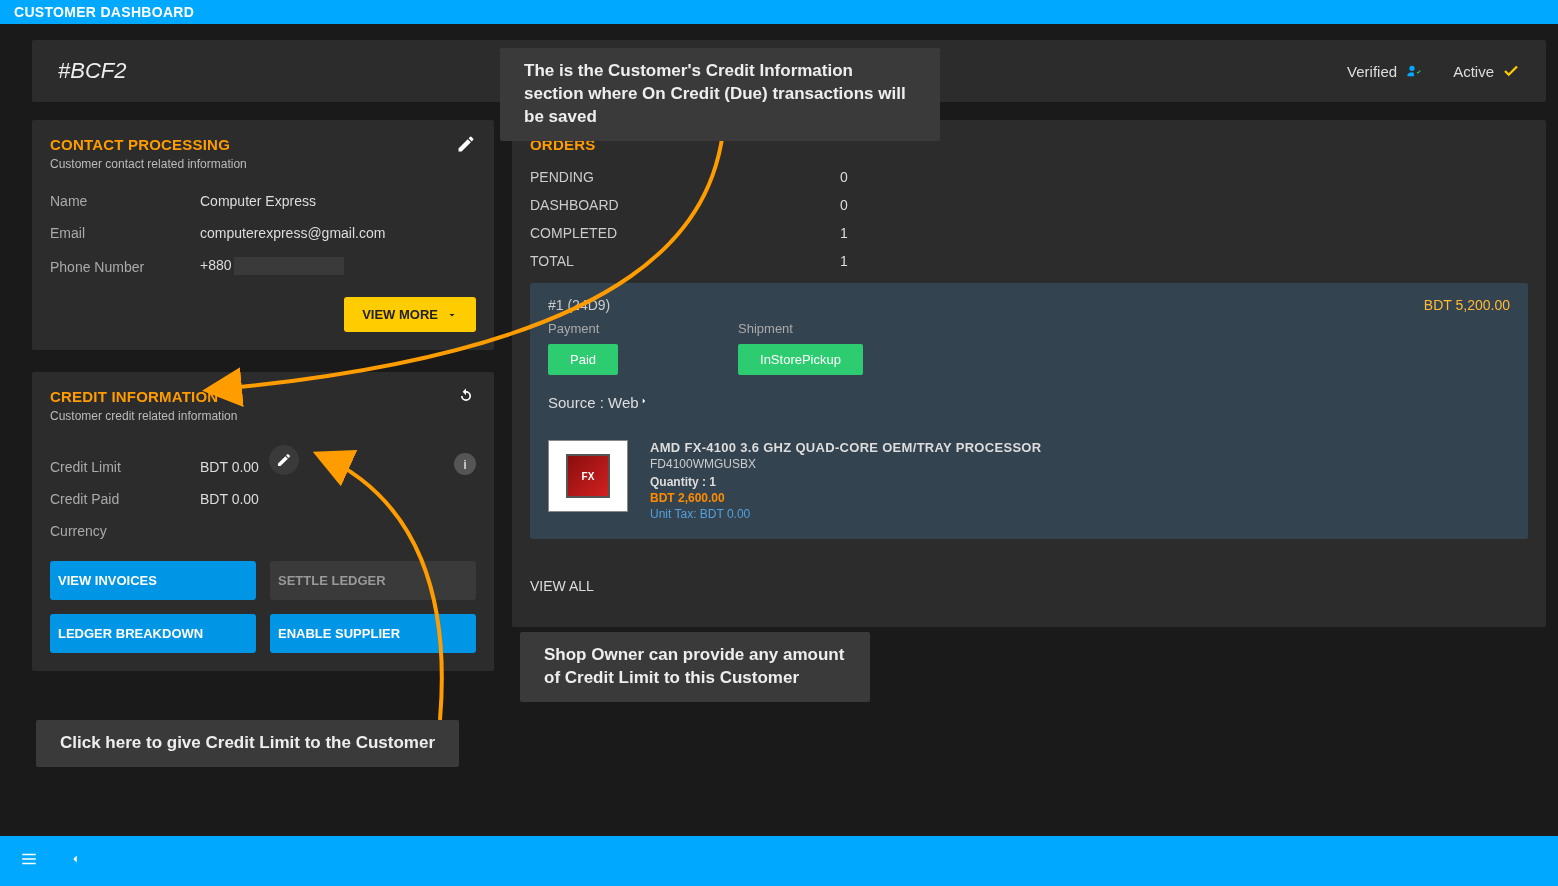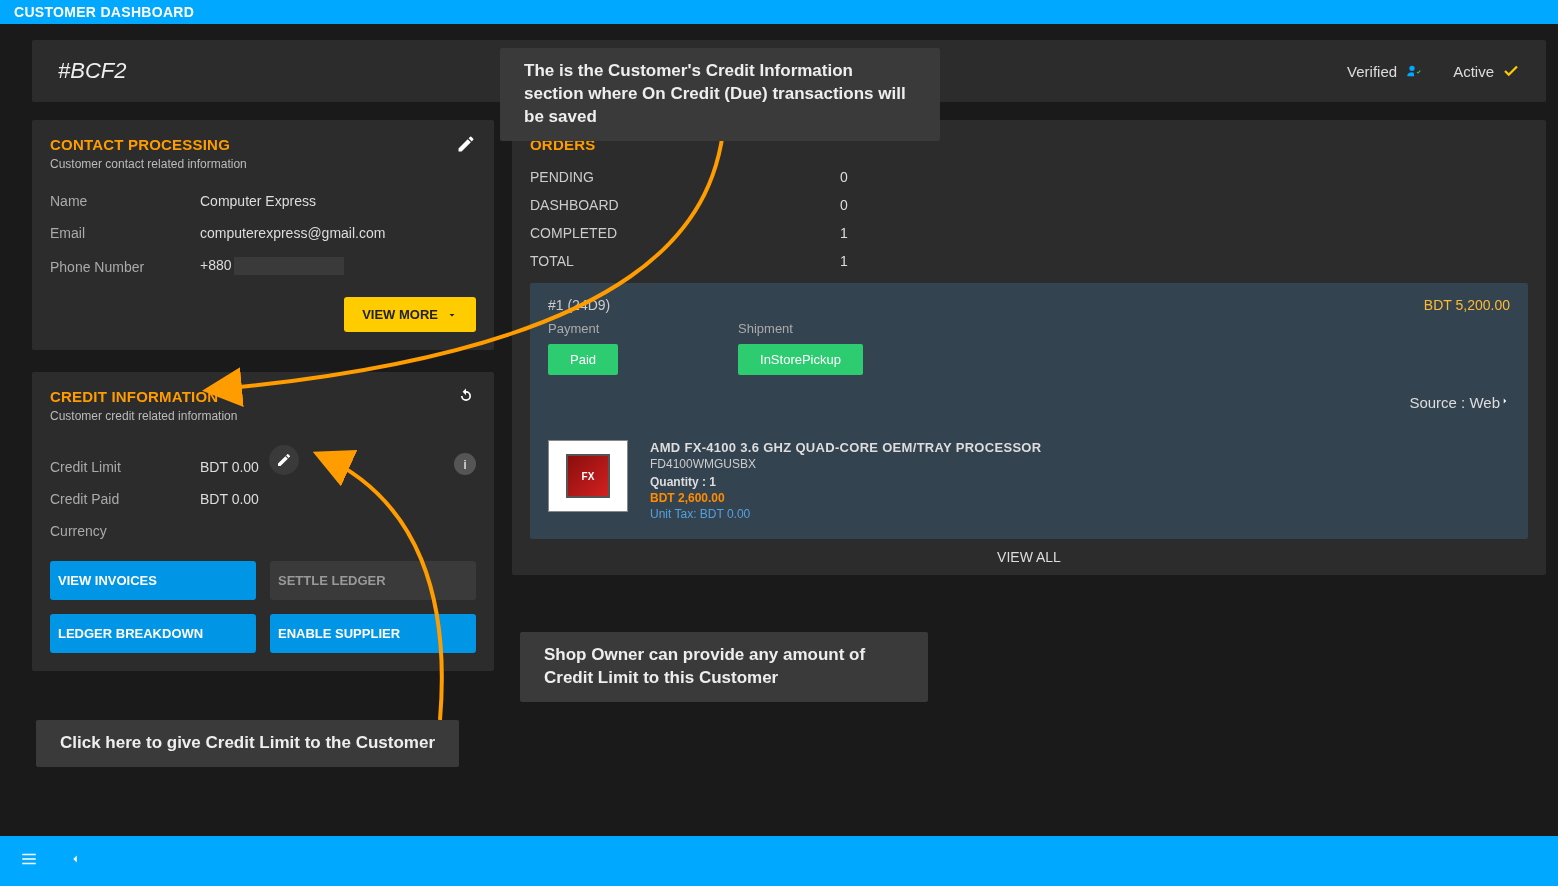--- a/index.html
+++ b/index.html
@@ -37,30 +37,30 @@
 .orders-stats { margin-top: 10px; margin-bottom: 8px; }
 .stat-row { display: flex; font-size: 14px; padding: 6px 0; }
 .stat-row .sk { width: 310px; color: #ccc; }
 .stat-row .sv { color: #ddd; }
 
 .order-card { background: #344350; border-radius: 2px; margin-top: 8px; padding: 14px 18px 18px 18px; font-size: 14px; }
 .order-head { display: flex; justify-content: space-between; color: #ccc; margin-bottom: 8px; }
 .order-head .amt { color: #ffbb33; font-weight: 400; }
 .status-cols { display: flex; gap: 120px; margin-top: 4px; }
 .status-cols .lbl { color: #aaa; font-size: 13px; margin-bottom: 8px; }
-.src-row { display: flex; justify-content: flex-end; align-items: center; margin-top: 18px; font-size: 15px; }
+.src-row { display: flex; justify-content: flex-start; align-items: center; margin-top: 18px; font-size: 15px; }
 .product-row { display: flex; gap: 22px; margin-top: 28px; }
 .prod-img { width: 80px; height: 72px; background: #fff; display: flex; align-items: center; justify-content: center; border: 1px solid #888; position: relative; }
 .prod-chip { width: 44px; height: 44px; background: linear-gradient(135deg,#8a0e0e,#d32020); display:flex; align-items:center; justify-content:center; color:#fff; font-size:10px; font-weight:700; border:2px solid #555; }
 .prod-info .pn { font-weight: 700; color: #ddd; font-size: 13px; letter-spacing:.3px; }
 .prod-info .pc { font-size: 12px; color: #ccc; margin-top: 2px; }
 .prod-info .pq { font-size: 12px; font-weight:700; color: #ddd; margin-top: 4px; }
 .prod-info .pp { font-size: 12px; font-weight:700; color: #ff8c00; margin-top: 2px; }
 .prod-info .pt { font-size: 12px; color: #54a0dd; margin-top: 2px; }
-.view-all-row { color:#ddd; font-size:14px; text-align:center; padding: 10px 0; cursor:pointer; }
+.view-all-row { color:#ddd; font-size:14px; padding: 33px 0; cursor:pointer;margin-top:6px; }
 
 .footer { position: absolute; left: 0; right: 0; bottom: 0; height: 50px; background: #00a8ff; display: flex; align-items: center; gap: 28px; padding-left: 18px; }
 .footer .fbtn { color: #fff; cursor: pointer; }
 
 .annot { position: absolute; background: #3a3a3a; color: #eee; font-size: 17px; font-weight: 600; padding: 12px 24px; border-radius: 2px; z-index: 50; line-height: 1.35; }
 .svg-layer { position: absolute; inset: 0; pointer-events: none; z-index: 40; }
 
 .phone-mask { background:#3a3a3a; display:inline-block; width:110px; height:18px; vertical-align:middle; margin-left:2px;}
 </style>
 </head>
@@ -228,21 +228,21 @@
         </div>
 
         <div class="view-all-row">VIEW ALL</div>
       </div>
     </div>
   </div>
 
 </div>
 
 <div class="annot" style="left:500px; top:48px; width:440px;">The is the Customer's Credit Information section where On Credit (Due) transactions will be saved</div>
-<div class="annot" style="left:520px; top:632px; width:408px;">Shop Owner can provide any amount of Credit Limit to this Customer</div>
+<div class="annot" style="left:520px; top:632px; width:350px;">Shop Owner can provide any amount of Credit Limit to this Customer</div>
 <div class="annot" style="left:36px; top:720px;">Click here to give Credit Limit to the Customer</div>
 
 <svg class="svg-layer" width="1558" height="886">
   <defs>
     <marker id="arr" markerWidth="10" markerHeight="10" refX="8" refY="5" orient="auto">
       <path d="M0,0 L10,5 L0,10 z" fill="#ff9c00"></path>
     </marker>
   </defs>
   <path d="M 725 110 C 720 220, 650 350, 210 390" stroke="#ff9c00" stroke-width="4" fill="none" marker-end="url(#arr)"></path>
   <path d="M 440 720 C 450 600, 420 500, 320 455" stroke="#ff9c00" stroke-width="4" fill="none" marker-end="url(#arr)"></path>

